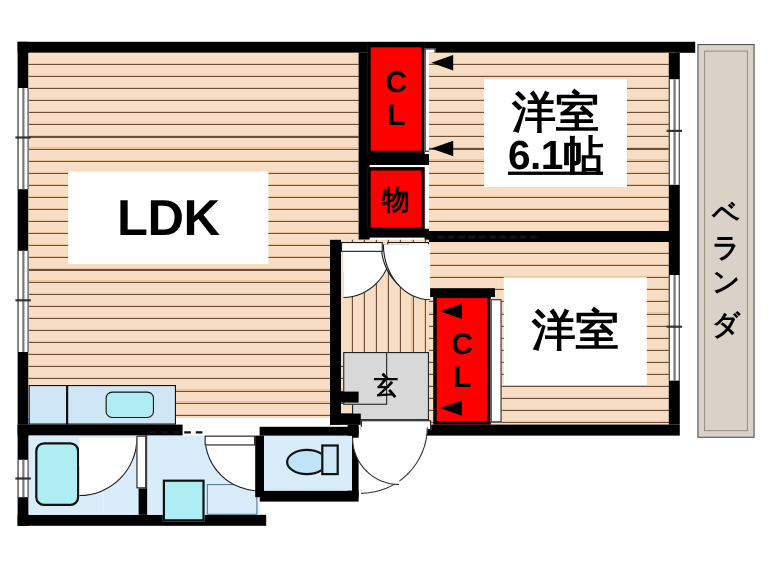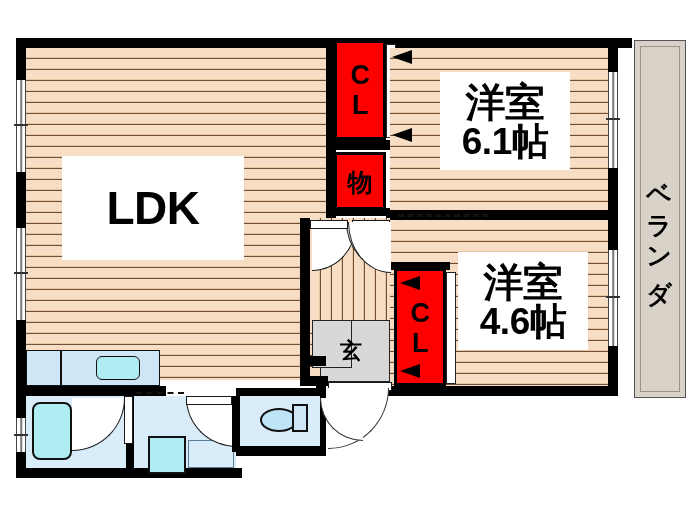--- a/index.html
+++ b/index.html
@@ -97,21 +97,21 @@
   <div class="abs veranda" style="left:634px;top:40px;width:52px;height:358px;"></div>
   <div class="abs" style="left:640px;top:46px;width:40px;height:346px;border:1.2px solid #9a9387;"></div>
   <div class="vert-lbl" style="left:634px;top:150px;width:52px;height:160px;font-size:25px;">ベランダ</div>
 
   <div class="abs floor-h" style="left:26px;top:48px;width:300px;height:332px;"></div>
 
   <div class="abs wall" style="left:326px;top:48px;width:10px;height:170px;"></div>
   <div class="abs wall" style="left:300px;top:218px;width:10px;height:168px;"></div>
   <div class="abs wall" style="left:300px;top:376px;width:28px;height:10px;"></div>
 
-  <div class="lbl" style="left:62px;top:156px;width:182px;height:104px;font-size:46px;">
+  <div class="lbl" style="left:62px;top:156px;width:182px;height:84px;font-size:46px;">
     <span class="l1">LDK</span>
   </div>
 
   <div class="abs win-v" style="left:16px;top:80px;width:10px;height:92px;"></div>
   <div class="win-tick" style="left:14px;top:124px;width:14px;height:2px;"></div>
   <div class="abs win-v" style="left:16px;top:228px;width:10px;height:92px;"></div>
   <div class="win-tick" style="left:14px;top:272px;width:14px;height:2px;"></div>
 
   <div class="abs closet" style="left:334px;top:40px;width:52px;height:100px;"></div>
   <div class="cl-lbl" style="left:334px;top:56px;width:52px;height:68px;font-size:27px;">
@@ -126,36 +126,35 @@
   </div>
   <div class="abs wall" style="left:330px;top:208px;width:60px;height:8px;"></div>
   <div class="abs wall" style="left:330px;top:140px;width:60px;height:10px;"></div>
 
   <div class="abs floor-h" style="left:390px;top:48px;width:224px;height:162px;"></div>
   <div class="abs wall" style="left:386px;top:210px;width:232px;height:10px;"></div>
   <div class="abs wall" style="left:608px;top:48px;width:10px;height:162px;"></div>
 
   <div class="lbl" style="left:440px;top:72px;width:130px;height:98px;font-size:40px;">
     <span class="l1">洋室</span>
-    <span class="l2" style="font-size:37px;">6.1帖</span>
+    <span class="l2" style="font-size:37px;text-decoration:underline;">6.1帖</span>
   </div>
 
   <div class="abs win-v" style="left:608px;top:72px;width:10px;height:96px;"></div>
   <div class="win-tick" style="left:606px;top:118px;width:14px;height:2px;"></div>
 
   <div class="tri tri-l" style="left:392px;top:50px;"></div>
   <div class="tri tri-l" style="left:392px;top:128px;"></div>
 
   <div class="abs floor-h" style="left:390px;top:220px;width:224px;height:166px;"></div>
   <div class="abs wall" style="left:386px;top:386px;width:232px;height:10px;"></div>
   <div class="abs wall" style="left:608px;top:220px;width:10px;height:166px;"></div>
 
   <div class="lbl" style="left:458px;top:252px;width:130px;height:98px;font-size:40px;">
     <span class="l1">洋室</span>
-    <span class="l2" style="font-size:37px;">4.6帖</span>
   </div>
 
   <div class="abs win-v" style="left:608px;top:250px;width:10px;height:96px;"></div>
   <div class="win-tick" style="left:606px;top:296px;width:14px;height:2px;"></div>
 
   <div class="dashed" style="left:398px;top:214px;width:90px;"></div>
 
   <div class="abs closet" style="left:394px;top:268px;width:52px;height:118px;"></div>
   <div class="cl-lbl" style="left:394px;top:292px;width:52px;height:72px;font-size:27px;">
     <span style="writing-mode:vertical-rl;text-orientation:upright;letter-spacing:0px;">CL</span>

